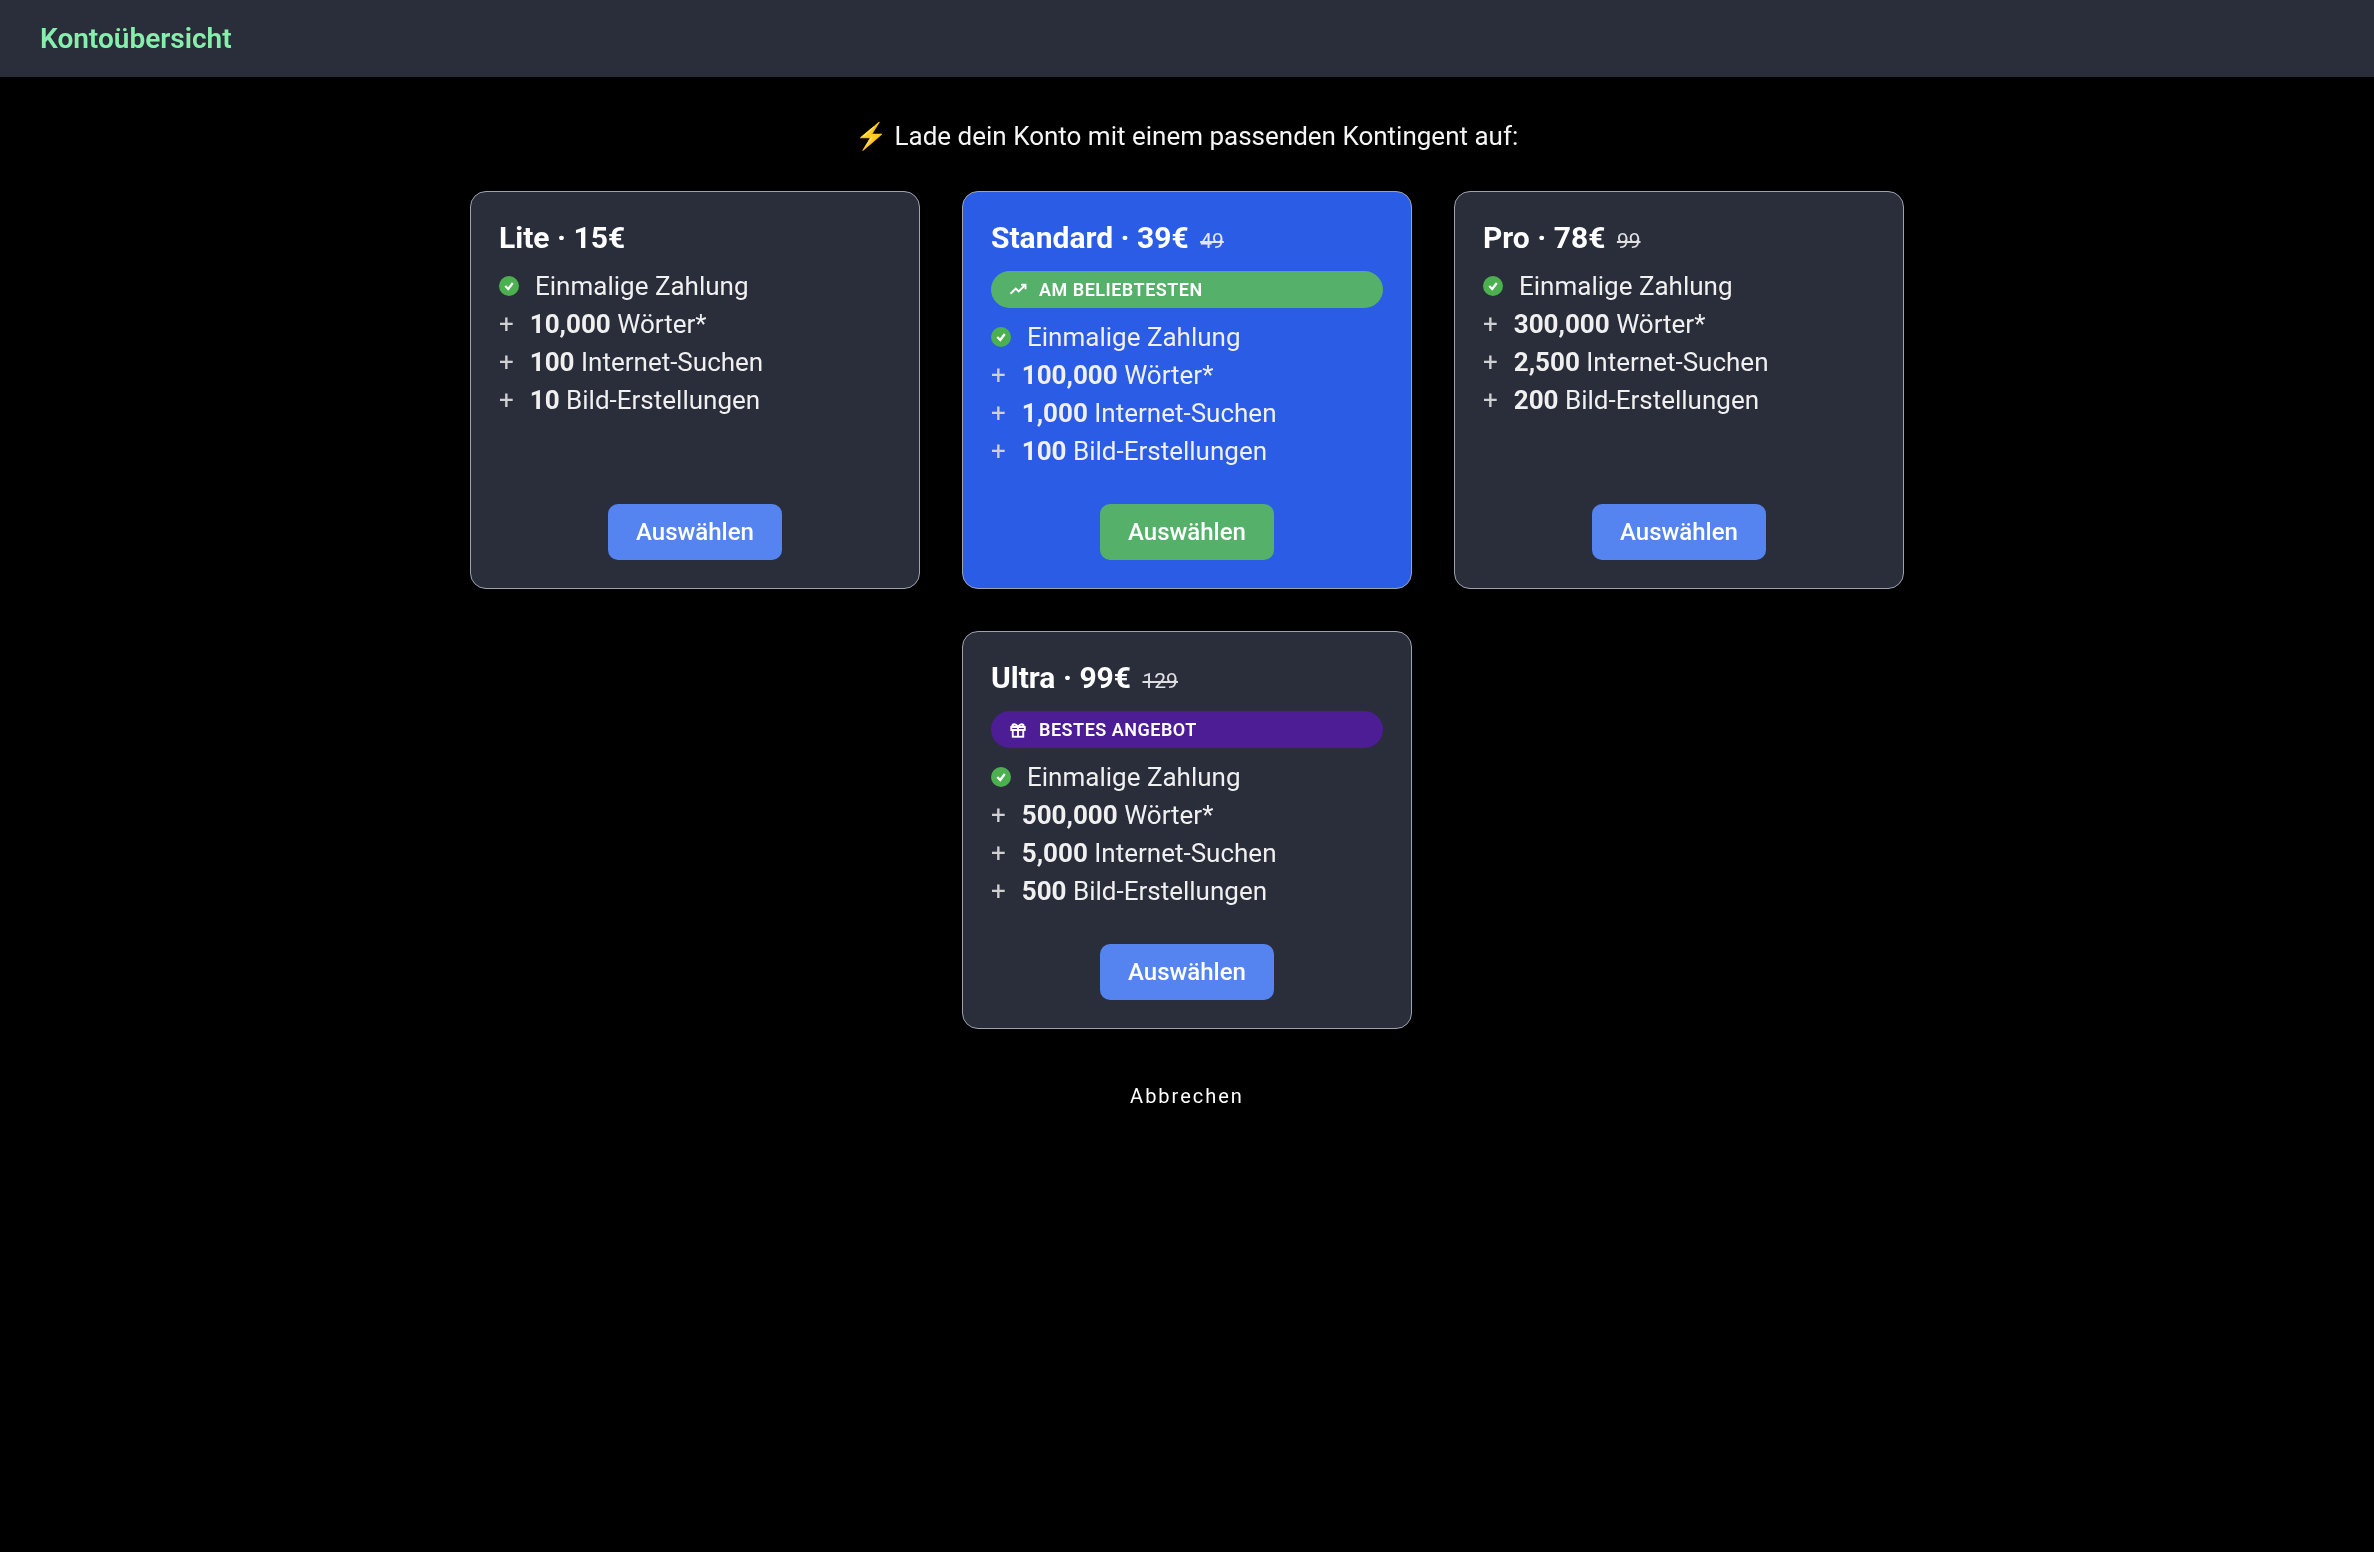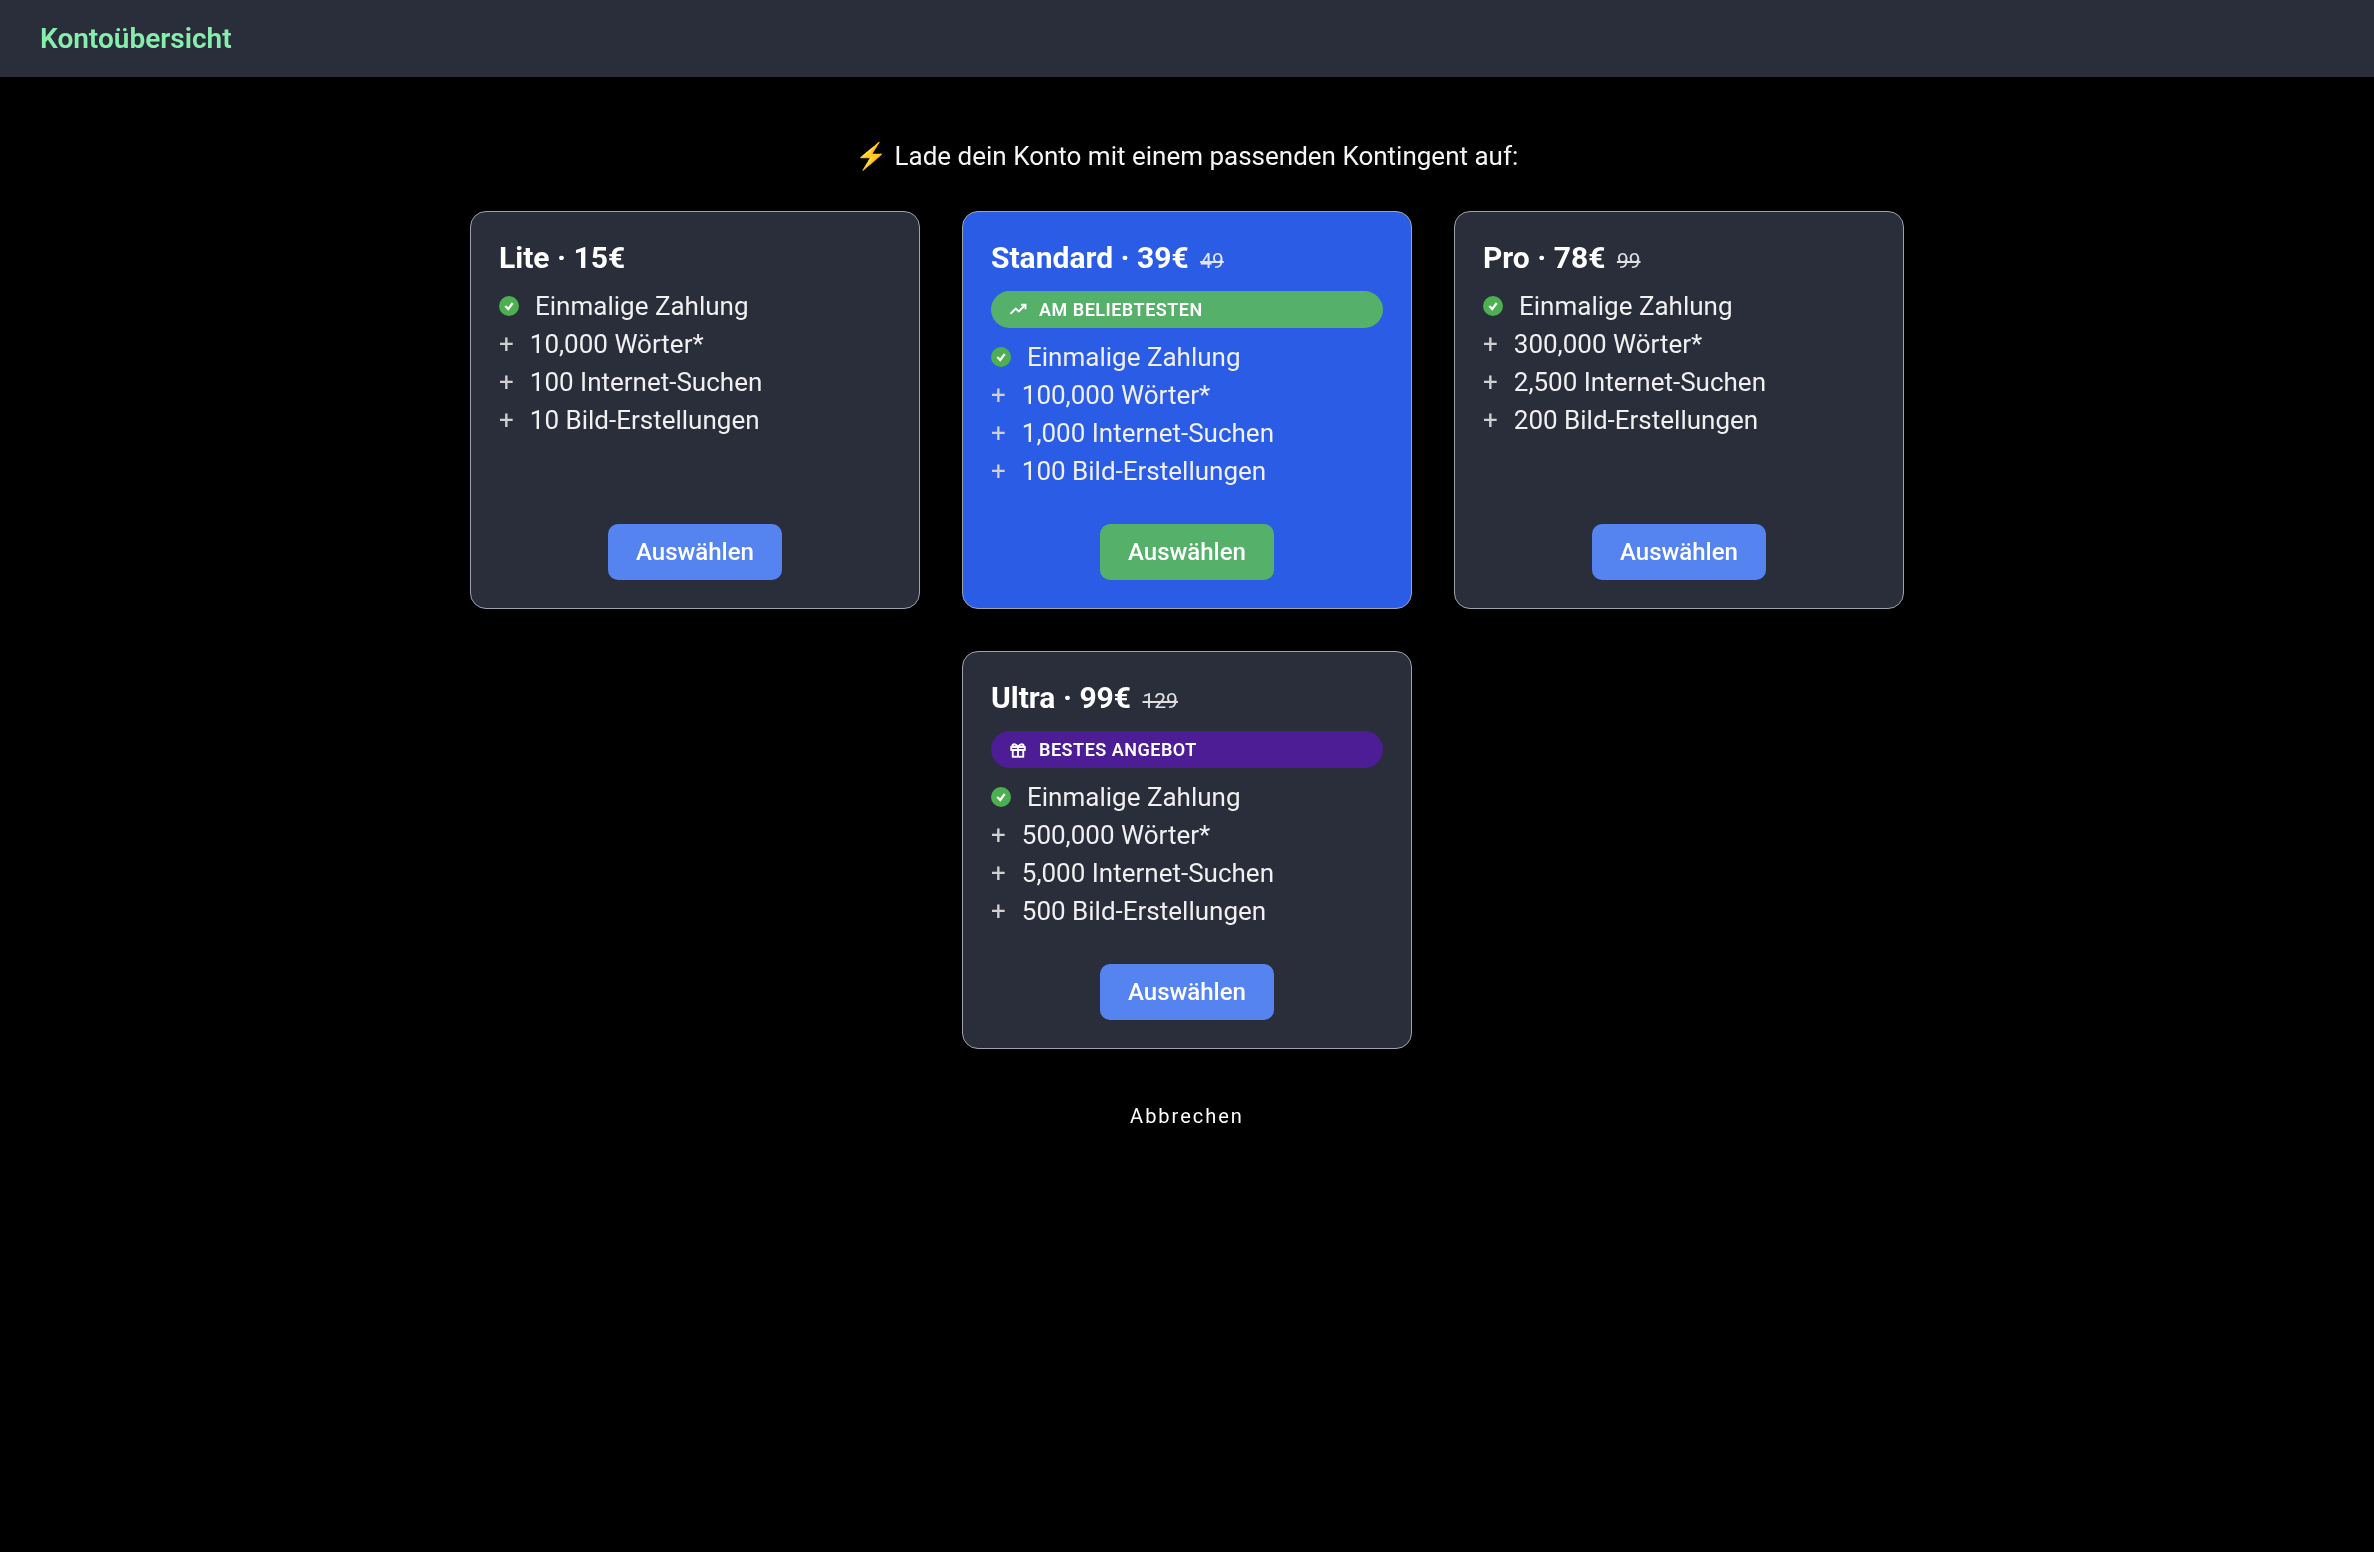--- a/index.html
+++ b/index.html
@@ -16,21 +16,21 @@
     .header {
       background: #2a2d3a;
       padding: 22px 40px;
     }
     .header-title {
       font-size: 28px;
       font-weight: 600;
       color: #86efac;
     }
     .content {
-      padding: 64px 20px 40px;
+      padding: 44px 20px 40px;
       text-align: center;
     }
     .subtitle {
       font-size: 26px;
       font-weight: 400;
       color: #f5f5f5;
       margin-bottom: 40px;
     }
     .plans-grid {
       display: flex;
@@ -98,21 +98,21 @@
     .feature-line {
       display: flex;
       align-items: center;
       gap: 16px;
       font-size: 26px;
       color: #f0f0f0;
       margin-bottom: 8px;
       font-weight: 400;
     }
     .feature-line .bold {
-      font-weight: 400;
+      font-weight: 700;
     }
     .check-icon {
       width: 20px;
       height: 20px;
       background: #4caf50;
       border-radius: 50%;
       display: inline-flex;
       align-items: center;
       justify-content: center;
       flex-shrink: 0;

